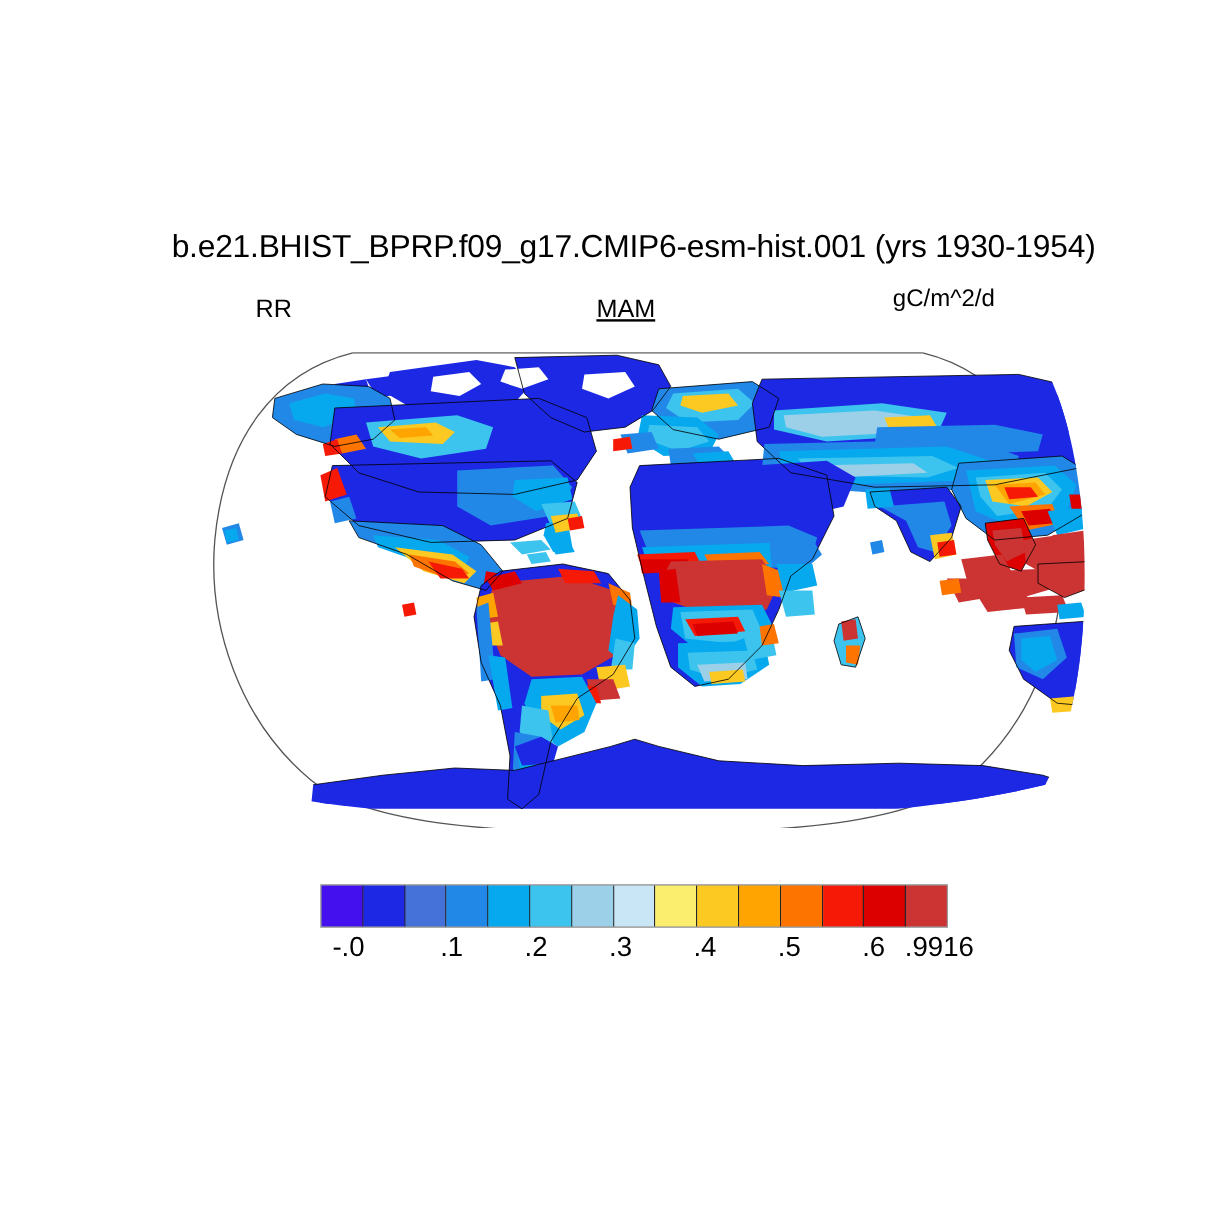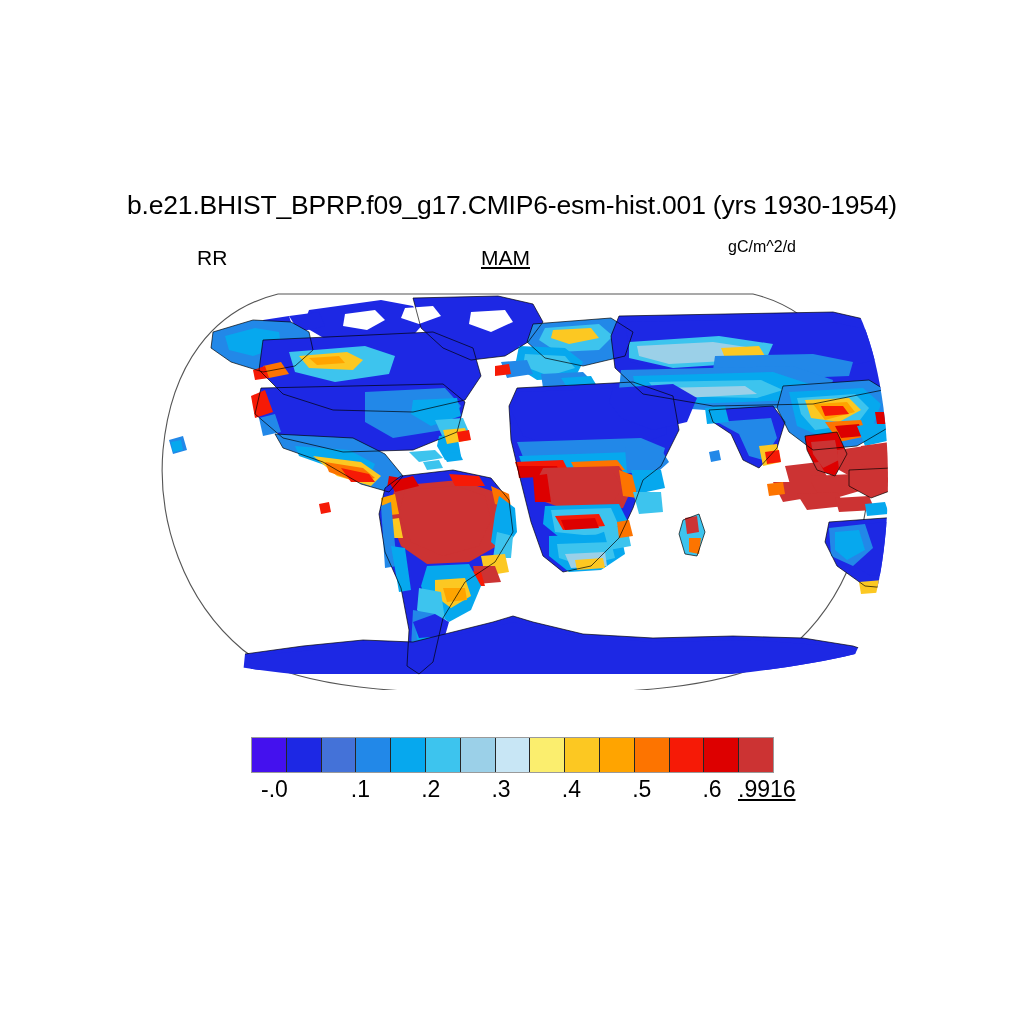--- a/index.html
+++ b/index.html
@@ -1,27 +1,27 @@
 <!DOCTYPE html>
 <html><head>
 <meta charset="utf-8">
 <style>
   html,body{margin:0;padding:0;background:#ffffff;}
   body{width:1024px;height:1024px;overflow:hidden;
        font-family:"Liberation Sans","DejaVu Sans",sans-serif;color:#000;}
-  #root{position:relative;width:988px;height:1024px;background:#fff;}
+  #root{position:relative;width:988px;height:1024px;background:#fff;margin-left:16px;}
 
   .main-title{
     position:absolute; left:0; top:190px; width:1024px;
     text-align:center; font-size:26.5px; letter-spacing:-0.2px;
     white-space:nowrap; color:#000;
   }
   .sub-left{ position:absolute; left:197px; top:246px; font-size:21px; }
   .sub-center{ position:absolute; left:481px; top:246px; font-size:21px;text-decoration:underline; }
-  .sub-right{ position:absolute; left:728px; top:238px; font-size:16px; }
+  .sub-right{ position:absolute; left:728px; top:238px; font-size:20px; }
 
   
   #map-area{ position:absolute; left:113px; top:270px; width:800px; height:420px; }
   #map-svg{ display:block; width:800px; height:420px; }
 
   
   #colorbar-wrap{ position:absolute; left:251px; top:737px; width:521px; }
   #colorbar{ display:flex; width:521px; height:34px;
              border:1px solid #9a9a9a; box-sizing:content-box; background:#9a9a9a; }
   #colorbar .cell{ flex:1 1 0; height:34px; border-right:1px solid #262626; box-sizing:border-box; }
@@ -349,17 +349,17 @@
         <div class="cell" style="background: rgb(204, 51, 51);"></div>
       </div>
     <div id="cb-labels">
         <span style="left: 4.5%;">-.0</span>
         <span style="left: 21%;">.1</span>
         <span style="left: 34.5%;">.2</span>
         <span style="left: 48%;">.3</span>
         <span style="left: 61.5%;">.4</span>
         <span style="left: 75%;">.5</span>
         <span style="left: 88.5%;">.6</span>
-        <span style="left: 99%; text-decoration: underline;">.9916</span>
+        <span style="left: 99%;">.9916</span>
       </div>
   </div>
 
 </div>
 
 </body></html>

